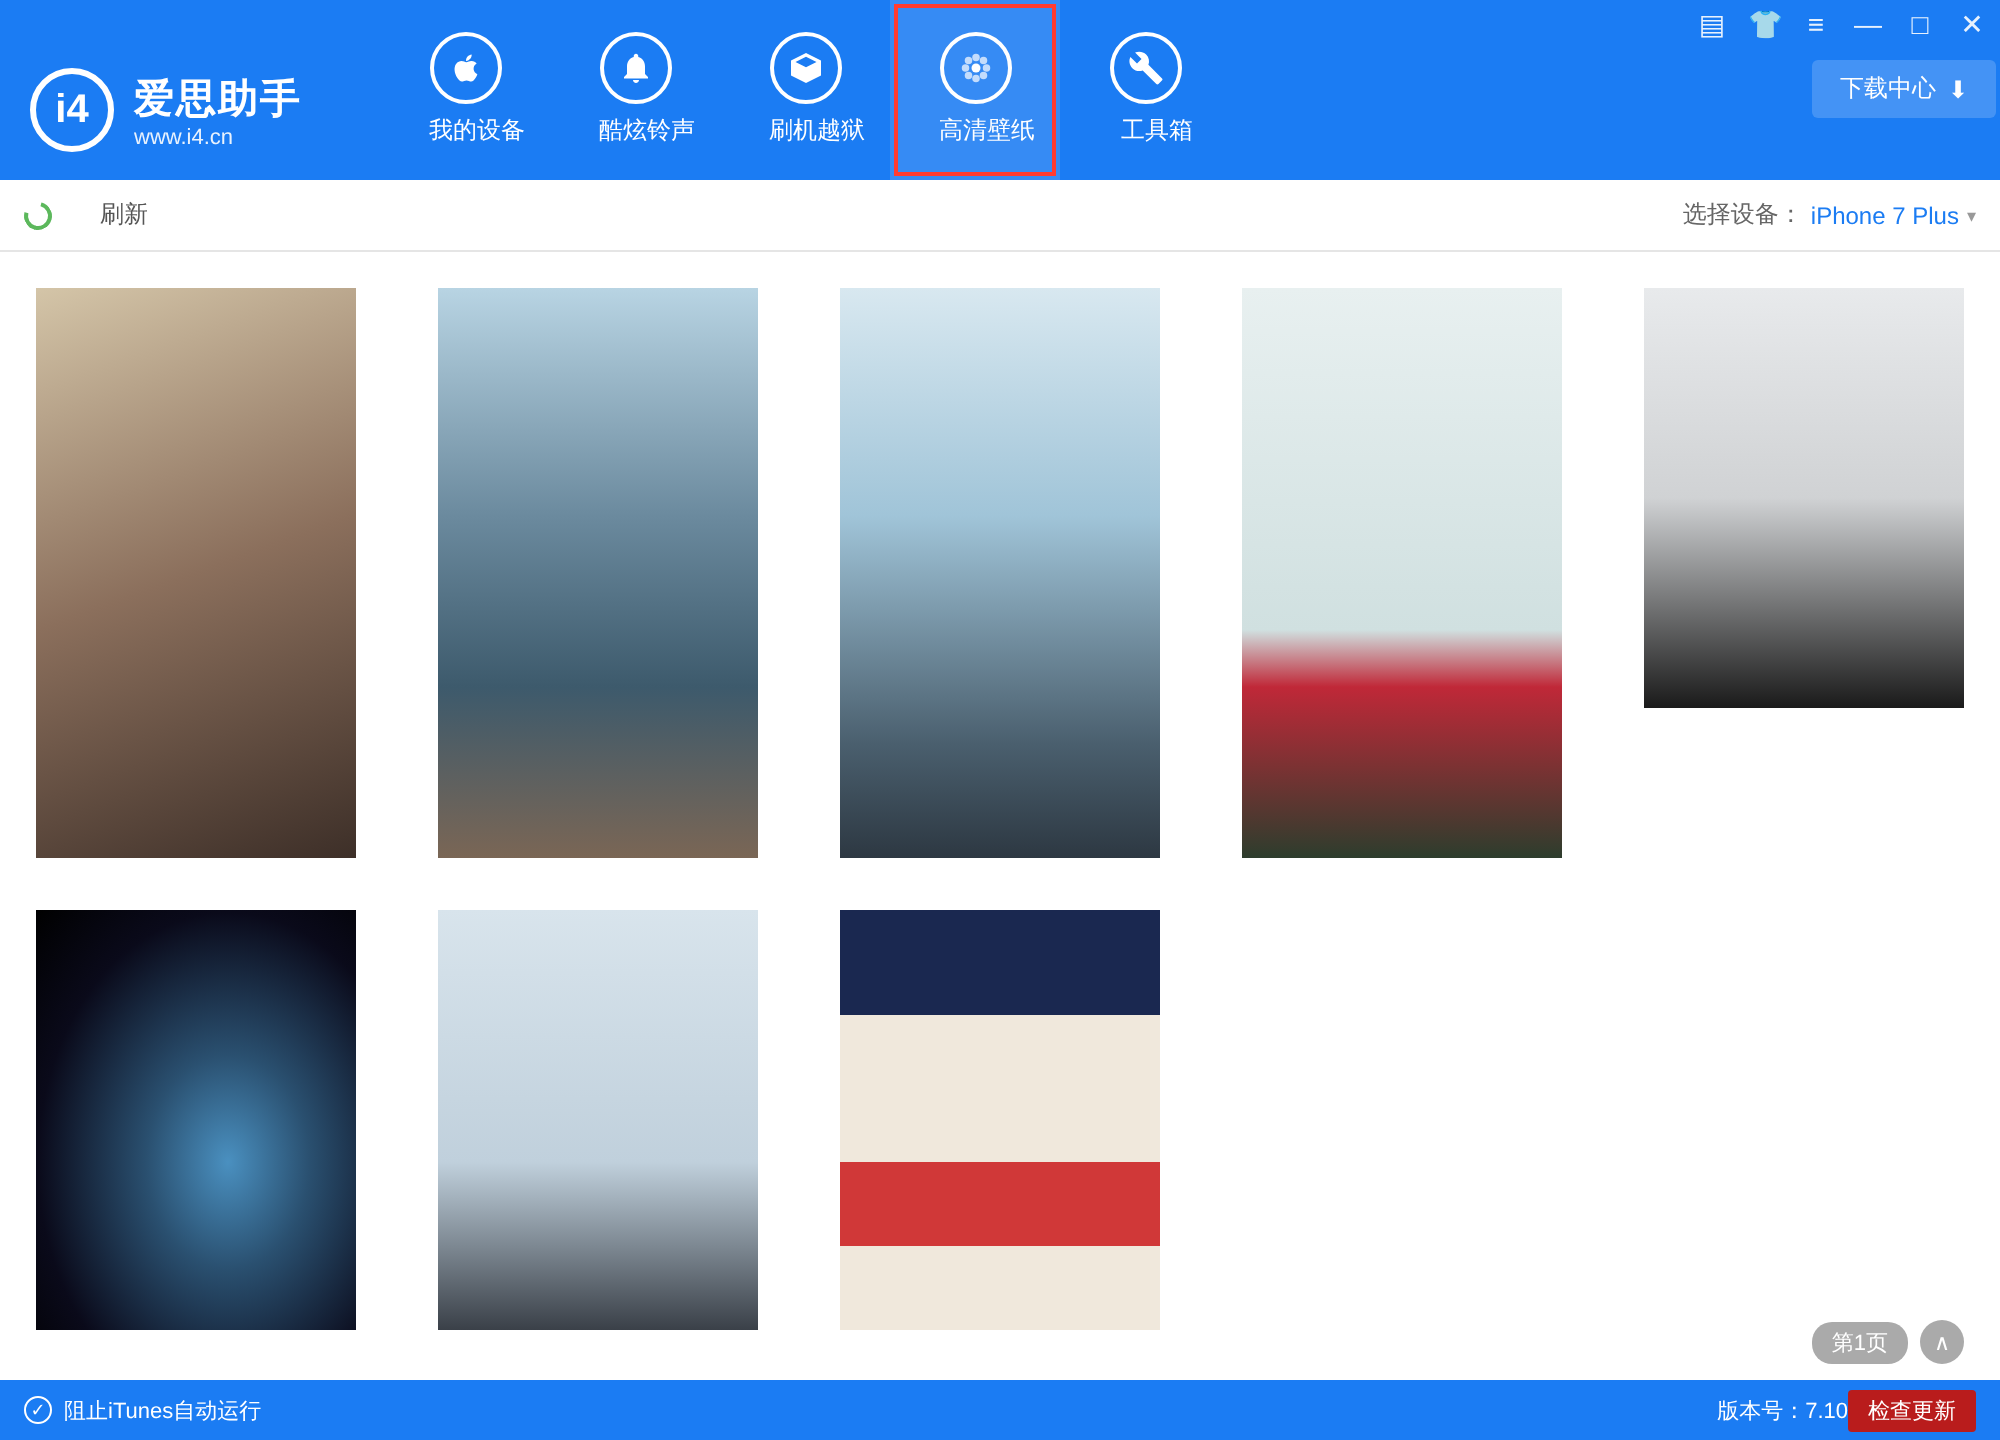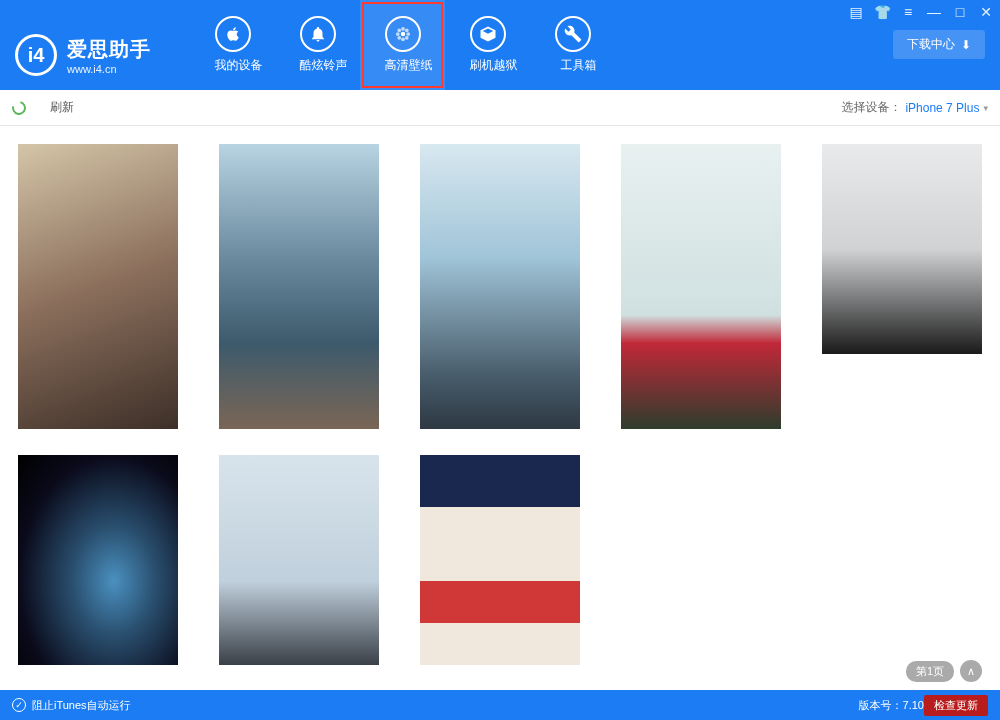--- a/index.html
+++ b/index.html
@@ -17,21 +17,21 @@
 .nav-tab { width: 85px; height: 100%; display: flex; flex-direction: column; align-items: center; justify-content: center; color: #fff; cursor: pointer; position: relative; }
 .nav-tab.active { background: rgba(255,255,255,0.12); }
 .nav-tab.highlighted::before { content: ''; position: absolute; top: 2px; left: 2px; right: 2px; bottom: 2px; border: 2px solid #ff3b30; }
 .nav-icon { width: 36px; height: 36px; border: 2px solid #fff; border-radius: 50%; display: flex; align-items: center; justify-content: center; margin-bottom: 5px; }
 .nav-icon svg { width: 18px; height: 18px; fill: #fff; }
 .nav-label { font-size: 12px; margin-left: 12px; }
 
 .window-controls { position: absolute; top: 4px; right: 6px; display: flex; gap: 10px; }
 .window-controls span { color: #fff; font-size: 14px; cursor: pointer; opacity: 0.9; width: 16px; text-align: center; }
 
-.download-btn { position: absolute; top: 30px; right: 15px; background: rgba(255,255,255,0.18); color: #fff; padding: 6px 14px; border-radius: 3px; font-size: 12px; cursor: pointer; display: flex; align-items: center; gap: 6px; }
+.download-btn { position: absolute; top: 30px; right: 2px; background: rgba(255,255,255,0.18); color: #fff; padding: 6px 14px; border-radius: 3px; font-size: 12px; cursor: pointer; display: flex; align-items: center; gap: 6px; }
 
 
 .body { display: flex; height: 600px; }
 
 
 .sidebar { width: 200px; border-right: 1px solid #e5e5e5; display: flex; flex-direction: column; }
 .device-info { padding: 12px 10px; border-bottom: 1px solid #e5e5e5; display: flex; gap: 10px; }
 .device-icon { width: 32px; height: 52px; border: 2px solid #4aa3ff; border-radius: 4px; background: #e8f2ff; position: relative; }
 .device-icon::after { content: ''; position: absolute; bottom: 3px; left: 50%; transform: translateX(-50%); width: 6px; height: 6px; border: 1px solid #4aa3ff; border-radius: 50%; }
 .device-meta .name { font-size: 13px; font-weight: bold; color: #333; }
@@ -99,44 +99,44 @@
         </div>
       <span class="nav-label">我的设备</span>
     </div>
     <div class="nav-tab">
       <div class="nav-icon">
           <svg viewBox="0 0 24 24">
             <path d="M12 22c1.1 0 2-.9 2-2h-4c0 1.1.9 2 2 2zm6-6v-5c0-3.07-1.63-5.64-4.5-6.32V4c0-.83-.67-1.5-1.5-1.5s-1.5.67-1.5 1.5v.68C7.64 5.36 6 7.92 6 11v5l-2 2v1h16v-1l-2-2z"></path>
           </svg>
         </div>
       <span class="nav-label">酷炫铃声</span>
+    </div>
+    <div class="nav-tab">
+      <div class="nav-icon">
+          <svg viewBox="0 0 24 24">
+            <path d="M12 2L2 7v10l10 5 10-5V7L12 2zm0 2.5L19 8l-7 3.5L5 8l7-3.5z"></path>
+          </svg>
+        </div>
+      <span class="nav-label">刷机越狱</span>
     </div>
     <div class="nav-tab active highlighted">
       <div class="nav-icon">
           <svg viewBox="0 0 24 24">
             <circle cx="12" cy="12" r="3"></circle>
             <circle cx="12" cy="5" r="2.5" opacity=".7"></circle>
             <circle cx="12" cy="19" r="2.5" opacity=".7"></circle>
             <circle cx="5" cy="12" r="2.5" opacity=".7"></circle>
             <circle cx="19" cy="12" r="2.5" opacity=".7"></circle>
             <circle cx="7" cy="7" r="2.5" opacity=".7"></circle>
             <circle cx="17" cy="7" r="2.5" opacity=".7"></circle>
             <circle cx="7" cy="17" r="2.5" opacity=".7"></circle>
             <circle cx="17" cy="17" r="2.5" opacity=".7"></circle>
           </svg>
         </div>
       <span class="nav-label">高清壁纸</span>
-    </div>
-    <div class="nav-tab">
-      <div class="nav-icon">
-          <svg viewBox="0 0 24 24">
-            <path d="M12 2L2 7v10l10 5 10-5V7L12 2zm0 2.5L19 8l-7 3.5L5 8l7-3.5z"></path>
-          </svg>
-        </div>
-      <span class="nav-label">刷机越狱</span>
     </div>
     <div class="nav-tab">
       <div class="nav-icon">
           <svg viewBox="0 0 24 24">
             <path d="M22.7 19l-9.1-9.1c.9-2.3.4-5-1.5-6.9-2-2-5-2.4-7.4-1.3L9 6 6 9 1.6 4.7C.4 7.1.9 10.1 2.9 12.1c1.9 1.9 4.6 2.4 6.9 1.5l9.1 9.1c.4.4 1 .4 1.4 0l2.3-2.3c.5-.4.5-1.1.1-1.4z"></path>
           </svg>
         </div>
       <span class="nav-label">工具箱</span>
     </div>
   </div>

